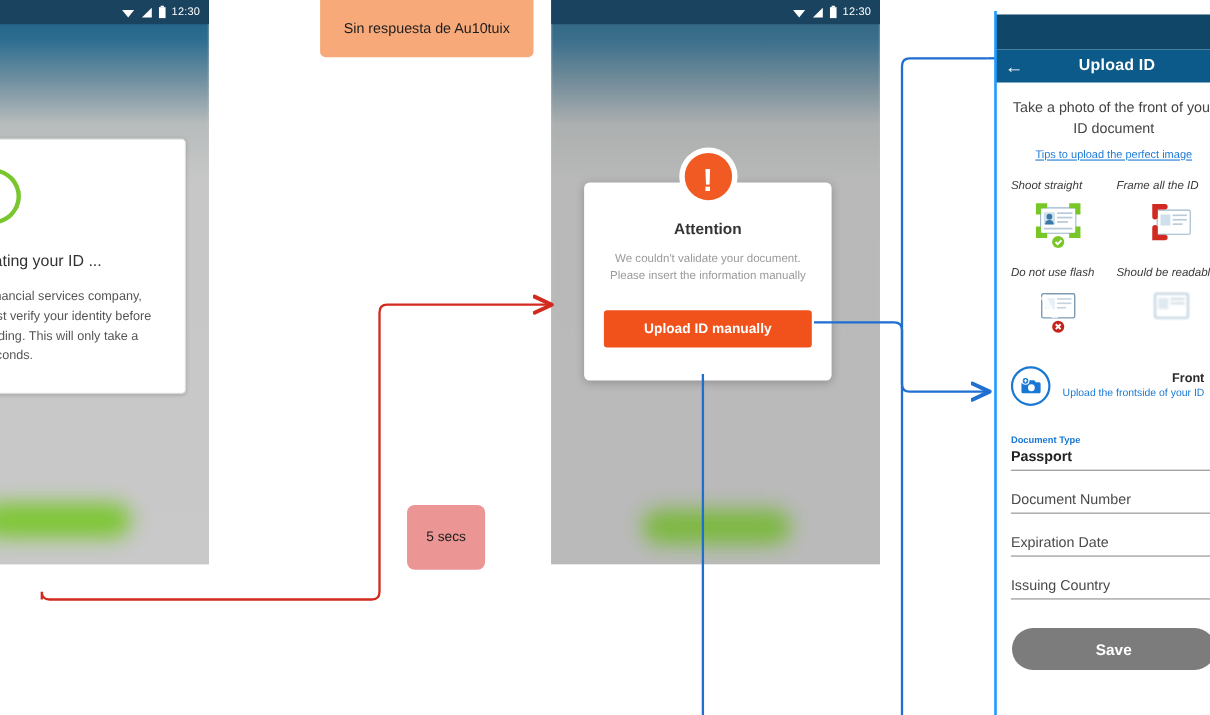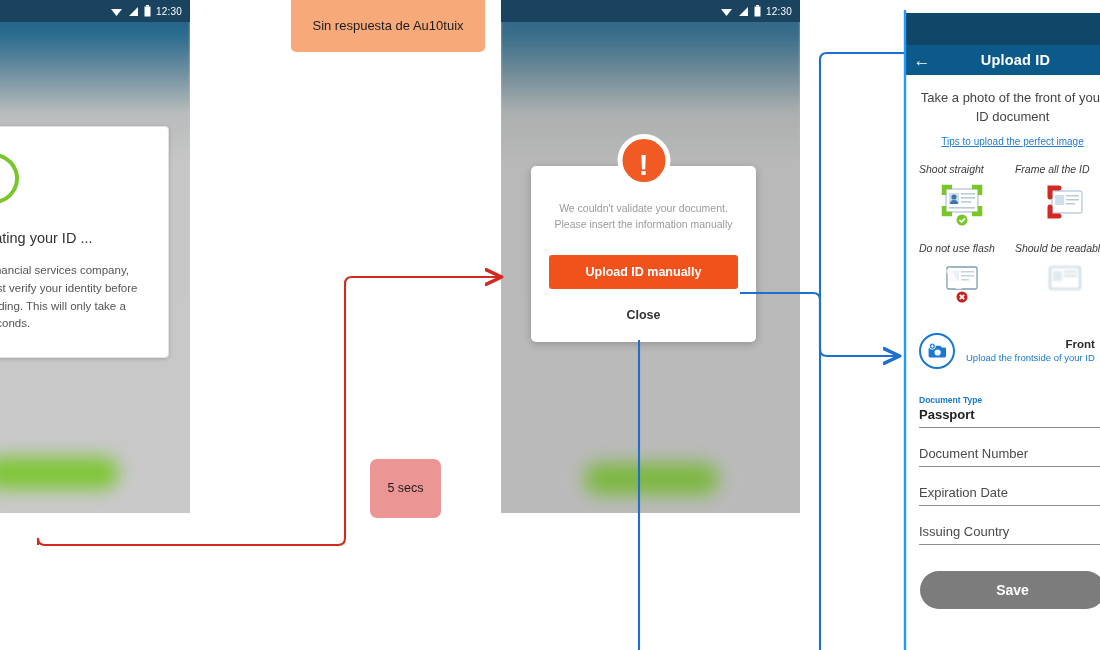--- a/index.html
+++ b/index.html
@@ -135,23 +135,23 @@
           <path d="M10 1 L10 10 L1 10 Z" fill="#fff"></path>
         </svg>
       <svg class="sb-ico" width="7" height="12" viewBox="0 0 7 12">
           <rect x="2" y="0" width="3" height="1.5" fill="#fff"></rect>
           <rect x="0.5" y="1.5" width="6" height="10" fill="#fff"></rect>
         </svg>
       <span class="clock">12:30</span>
     </div>
     <div class="modal">
       <div class="bang">!</div>
+      <div class="m-title">Attention</div>
       <div class="m-sub">We couldn't validate your document. Please insert the information manually</div>
       <button class="m-cta">Upload ID manually</button>
-      <div class="m-close">Close</div>
     </div>
   </div>
 
   <div class="phone" id="phone3">
     <div class="p3-status"></div>
     <div class="p3-header">
       <div class="p3-back">←</div>
       <div class="p3-title">Upload ID</div>
     </div>
     <div class="p3-body">

